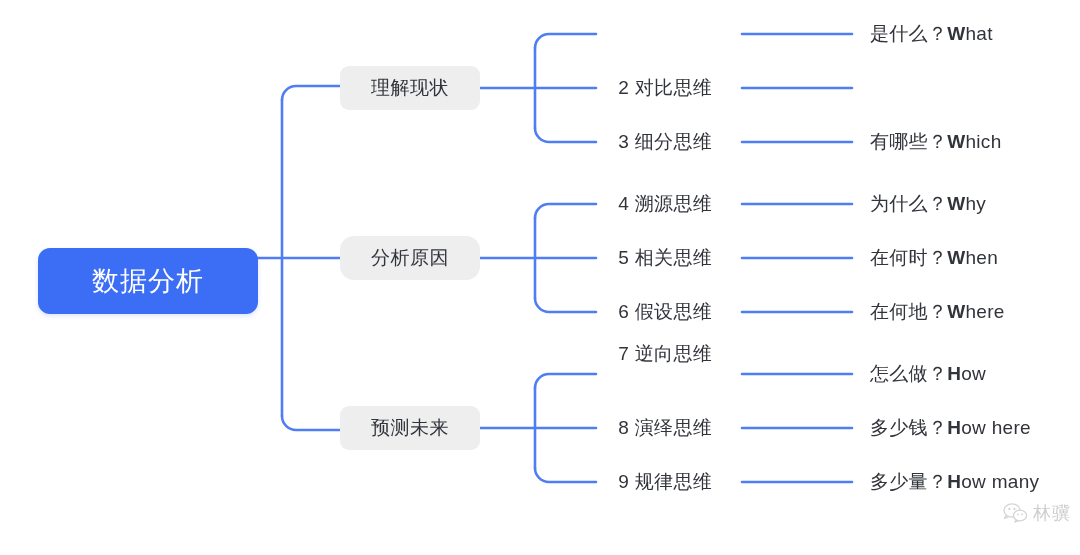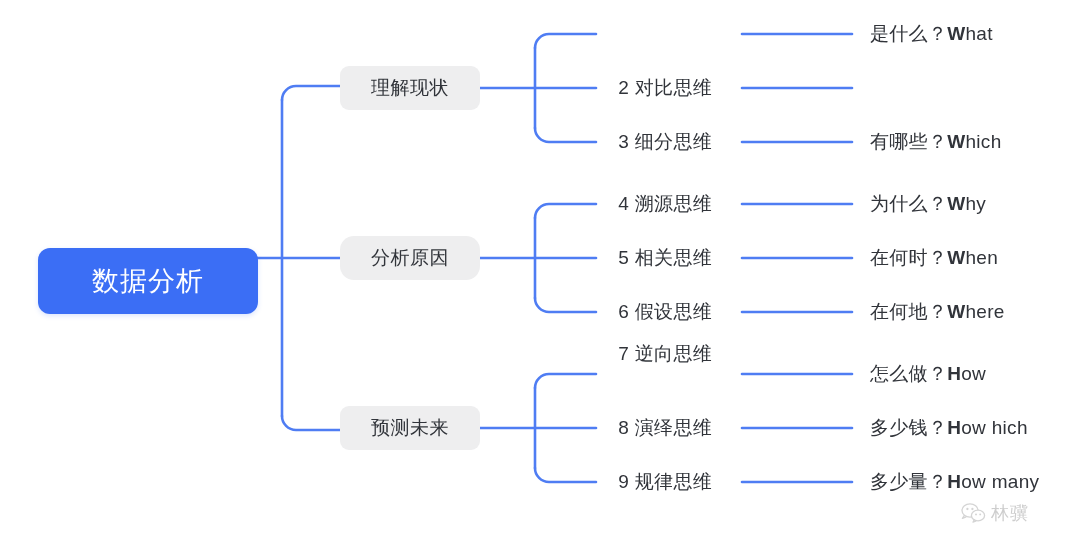--- a/index.html
+++ b/index.html
@@ -66,21 +66,21 @@
     font-size:19px;
     letter-spacing:.3px;
     transform:translateY(-50%);
     white-space:nowrap;
   }
   .l4-label .cap{font-weight:bold;}
 
   
   .watermark{
     position:absolute;
-    left:960px;top:501px;
+    left:1002px;top:501px;
     display:flex;align-items:center;gap:5px;
     opacity:.42;
     justify-content:center;
   }
   .watermark .wm-text{
     font-size:18px;color:#8a8a8a;letter-spacing:1px;
   }
   .wm-icon{display:block;}
 </style>
 </head>
@@ -164,21 +164,21 @@
   <div class="l4-label" style="top:204px">
     <span>为什么？</span><span class="cap">W</span><span>hy</span>
   </div>
   <div class="l4-label" style="top:312px">
     <span>在何地？</span><span class="cap">W</span><span>here</span>
   </div>
   <div class="l4-label" style="top:374px">
     <span>怎么做？</span><span class="cap">H</span><span>ow</span>
   </div>
   <div class="l4-label" style="top:428px">
-    <span>多少钱？</span><span class="cap">H</span><span>ow hich</span>
+    <span>多少钱？</span><span class="cap">H</span><span>ow here</span>
   </div>
   <div class="l4-label" style="top:482px">
     <span>多少量？</span><span class="cap">H</span><span>ow many</span>
   </div>
 
   <div class="watermark">
     <svg class="wm-icon" width="26" height="22" viewBox="0 0 26 22">
       <ellipse cx="10" cy="8.5" rx="8" ry="6.6" fill="none" stroke="#9a9a9a" stroke-width="1.3"></ellipse>
       <path d="M4.6,13.2 L2.4,16.4 L6.2,14.8" fill="none" stroke="#9a9a9a" stroke-width="1.3" stroke-linejoin="round"></path>
       <circle cx="7.4" cy="7" r="1.15" fill="#9a9a9a"></circle>

